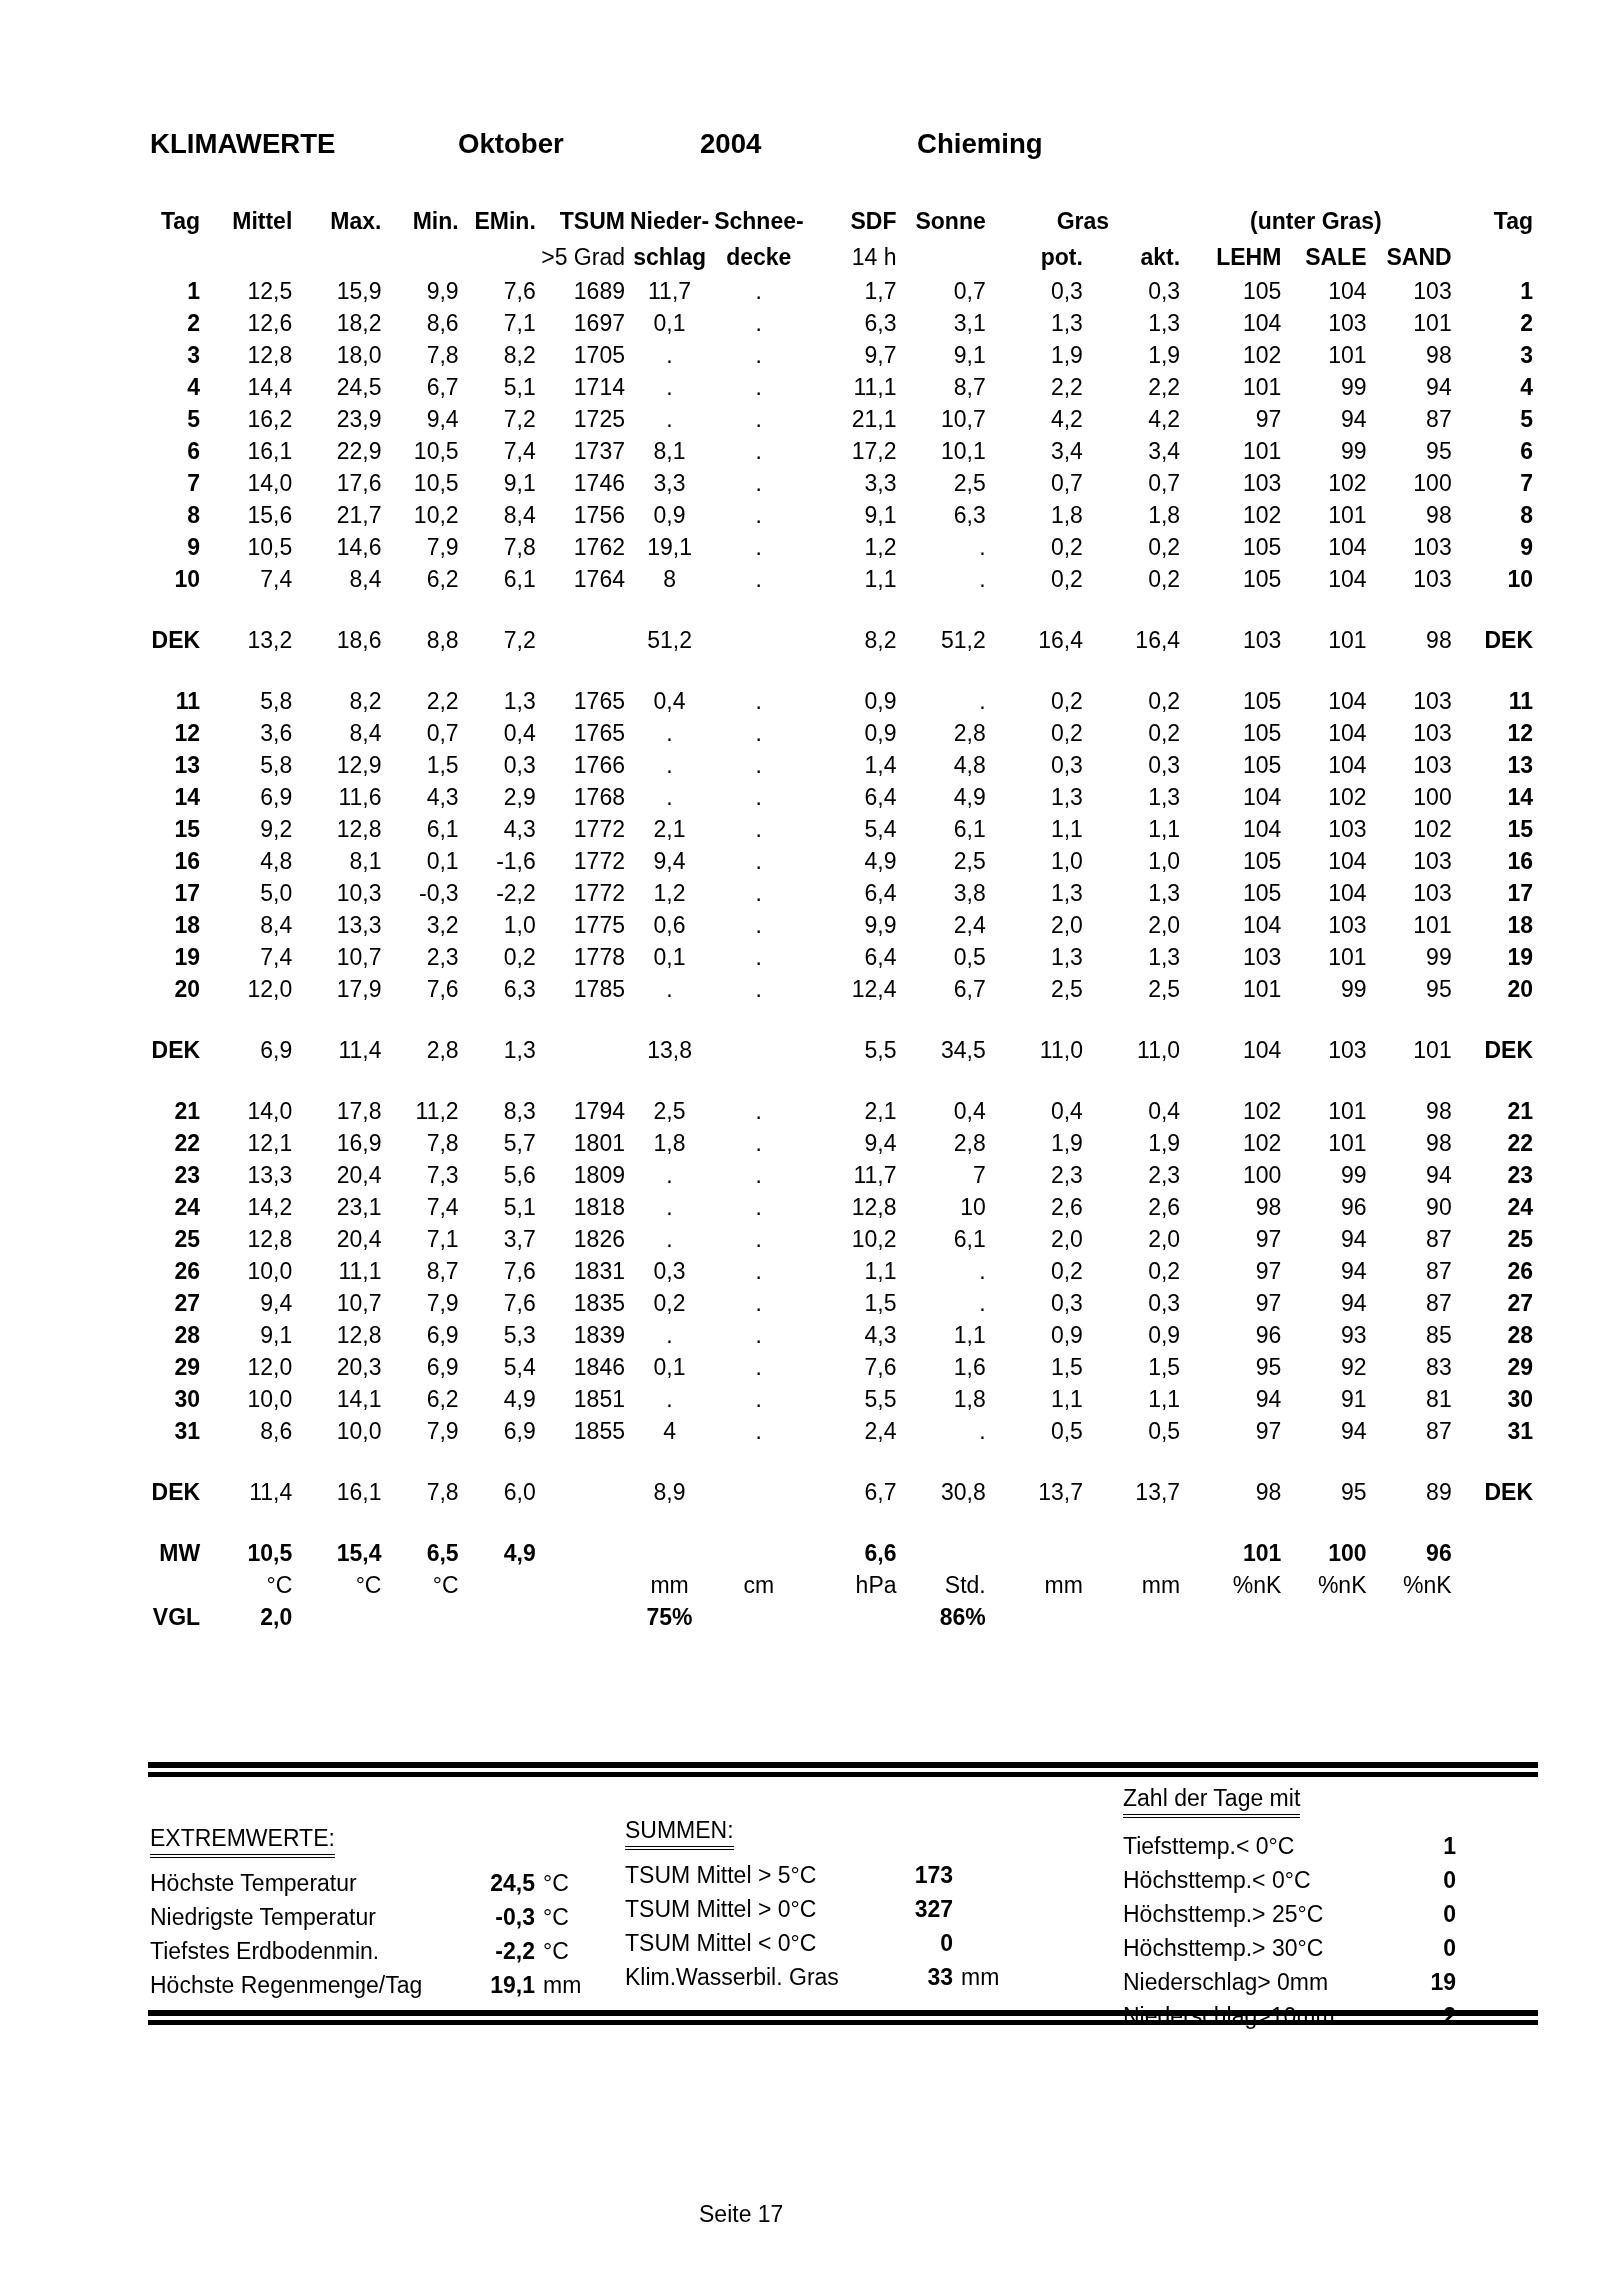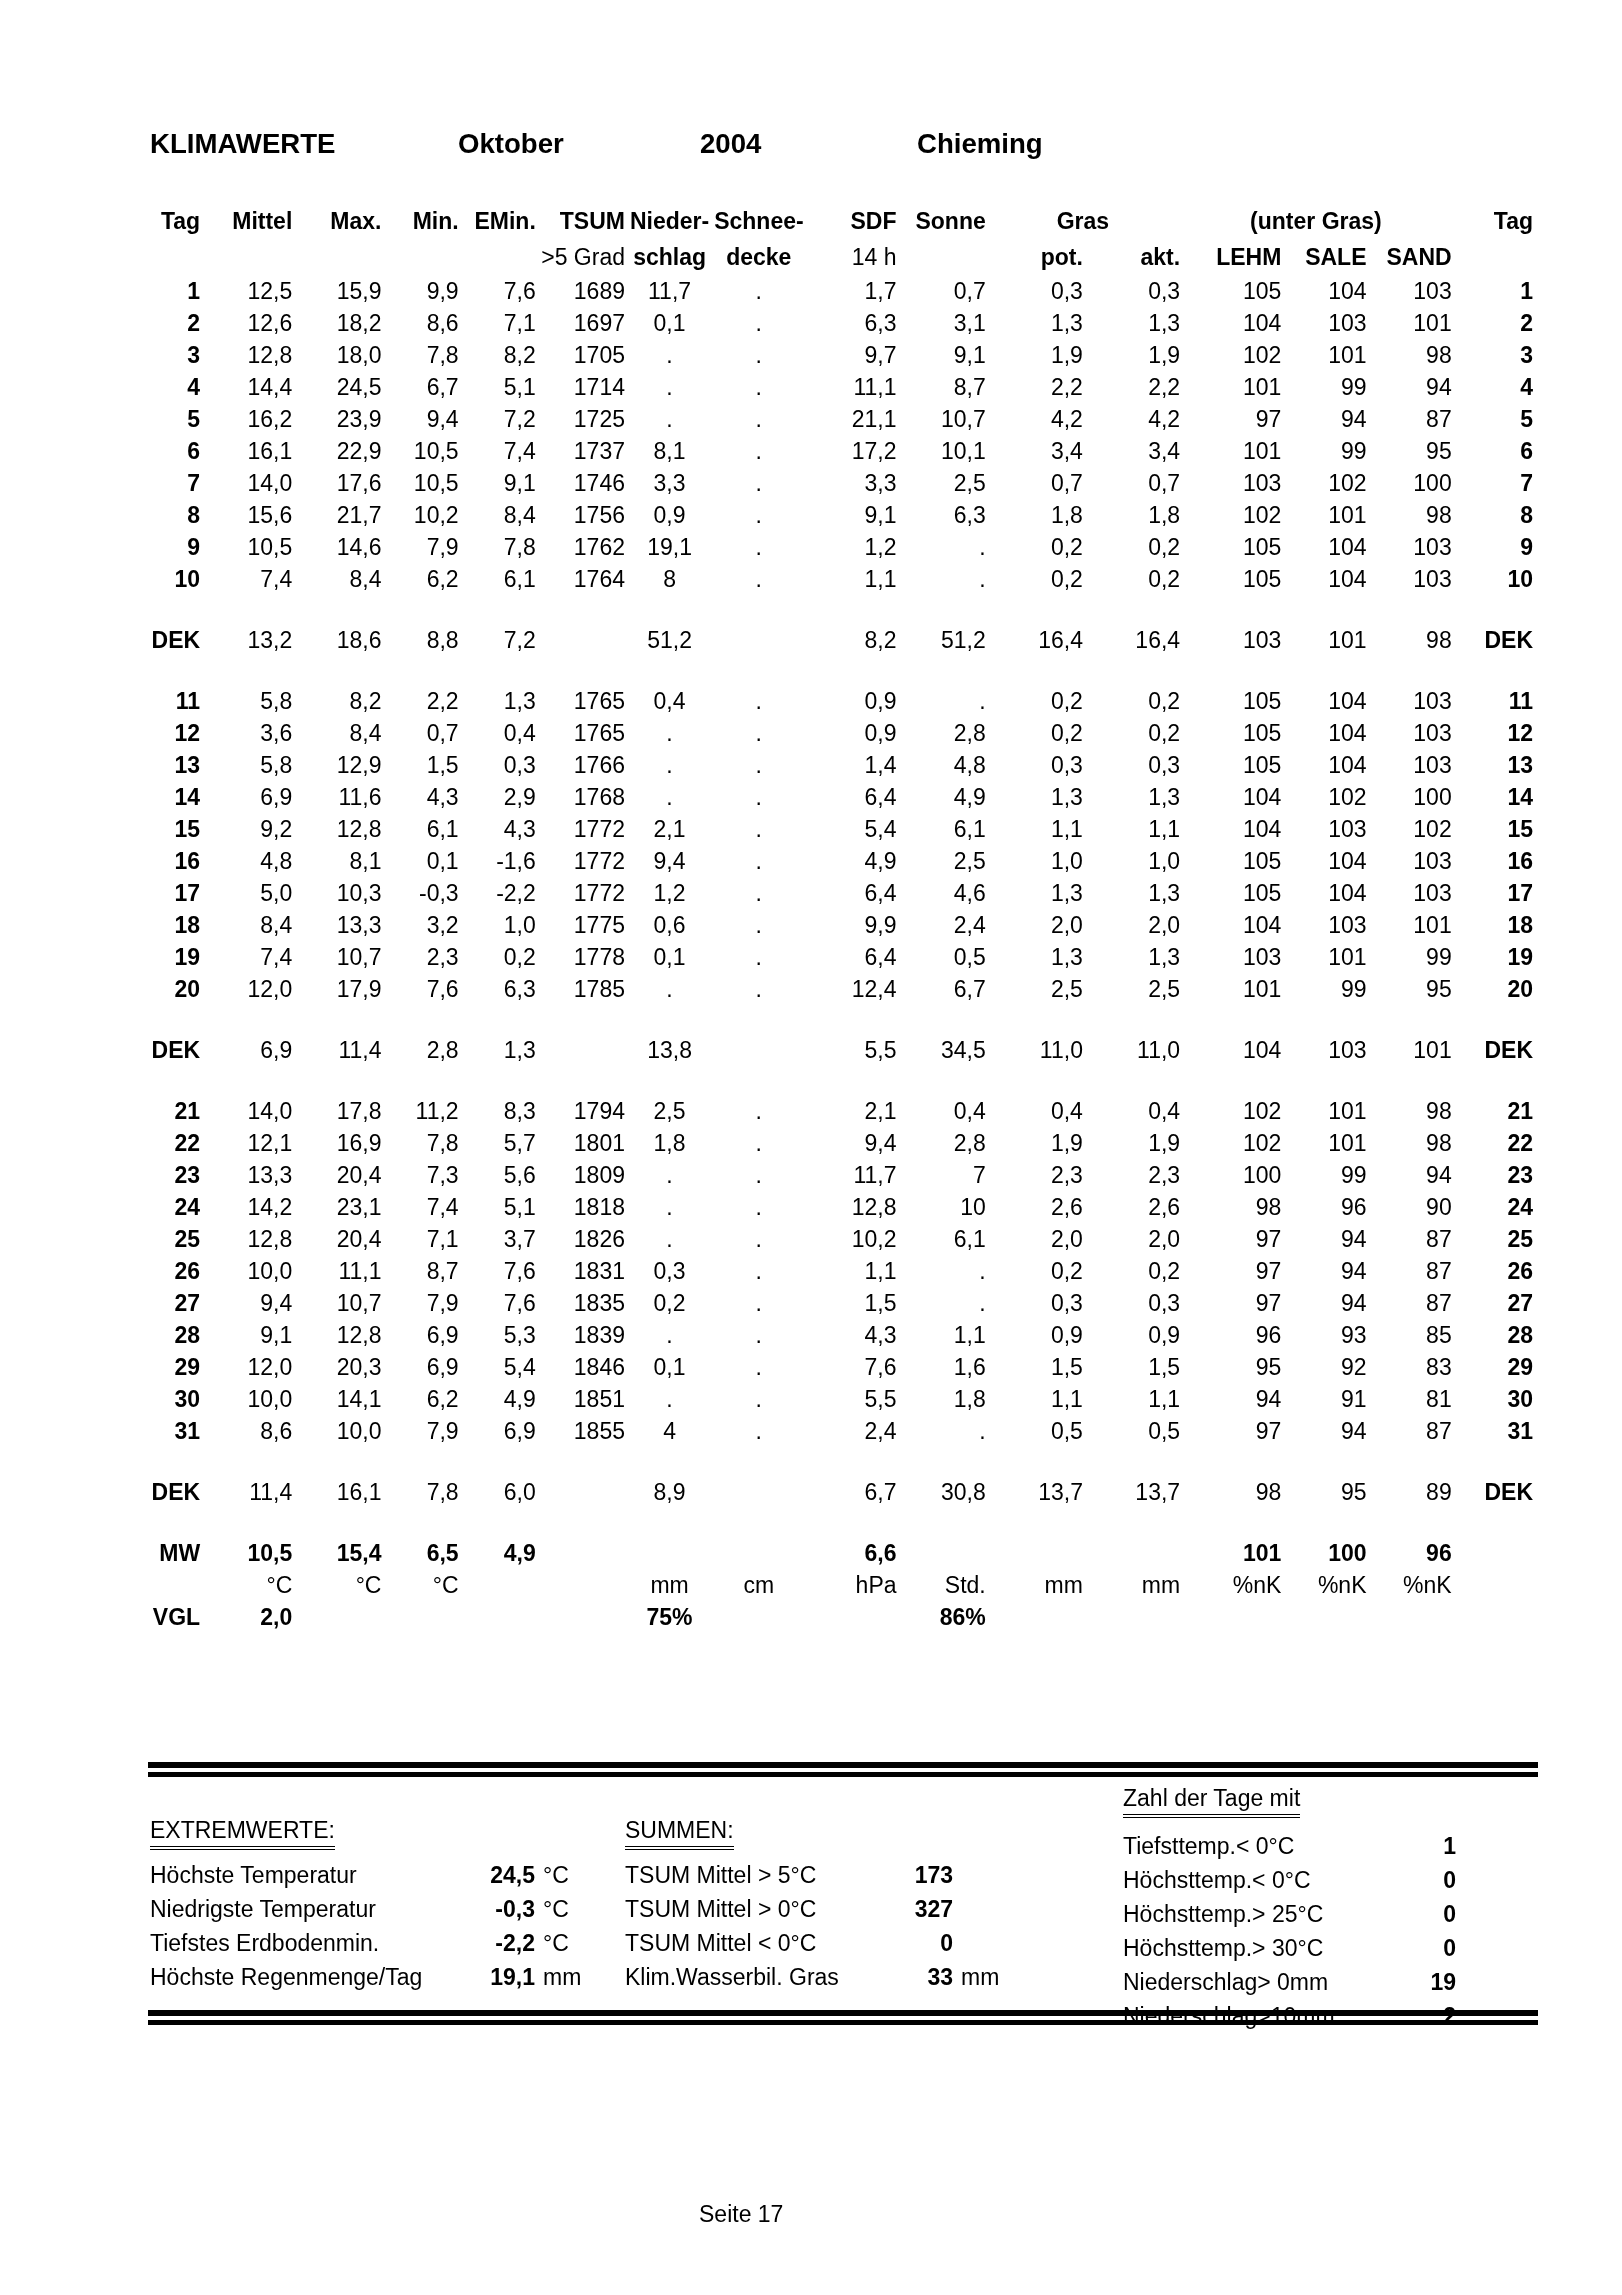--- a/index.html
+++ b/index.html
@@ -41,21 +41,21 @@
   table.klima tr.sum td:nth-child(12){font-weight:normal;}
   table.klima tr.mw td{font-weight:bold;}
   table.klima tr.units td{font-weight:normal;}
   table.klima tr.vgl td{font-weight:bold;}
   
   .dblrule{position:absolute;left:-1.6px;width:1390px;height:4px;
            border-top:6.5px solid #000;border-bottom:5.7px solid #000;}
   
   .bottom{position:absolute;left:0;top:1762px;width:1389px;font-size:23px;}
   .b-head{font-weight:normal;border-bottom:4.9px double #000;padding-bottom:2.4px;display:inline-block;}
-  .colA{position:absolute;left:0;top:55px;}
+  .colA{position:absolute;left:0;top:63px;}
   .colB{position:absolute;left:475px;top:55px;}
   .colC{position:absolute;left:973px;top:23px;}
   .b-row{height:34px;white-space:nowrap;}
   .colA .b-row .lbl{display:inline-block;width:324px;}
   .colA .b-row .val{display:inline-block;width:61px;text-align:right;font-weight:bold;}
   .colB .b-row .lbl{display:inline-block;width:243px;}
   .colB .b-row .val{display:inline-block;width:85px;text-align:right;font-weight:bold;}
   .colC .b-row .lbl{display:inline-block;width:268px;}
   .colC .b-row .val{display:inline-block;width:65px;text-align:right;font-weight:bold;}
   .b-row .unit{margin-left:8px;}
@@ -440,21 +440,21 @@
           <tr class="day">
             <td>17</td>
             <td>5,0</td>
             <td>10,3</td>
             <td>-0,3</td>
             <td>-2,2</td>
             <td>1772</td>
             <td>1,2</td>
             <td>.</td>
             <td>6,4</td>
-            <td>4,6</td>
+            <td>3,8</td>
             <td>1,3</td>
             <td>1,3</td>
             <td>105</td>
             <td>104</td>
             <td>103</td>
             <td>17</td>
           </tr>
           <tr class="day">
             <td>18</td>
             <td>8,4</td>

